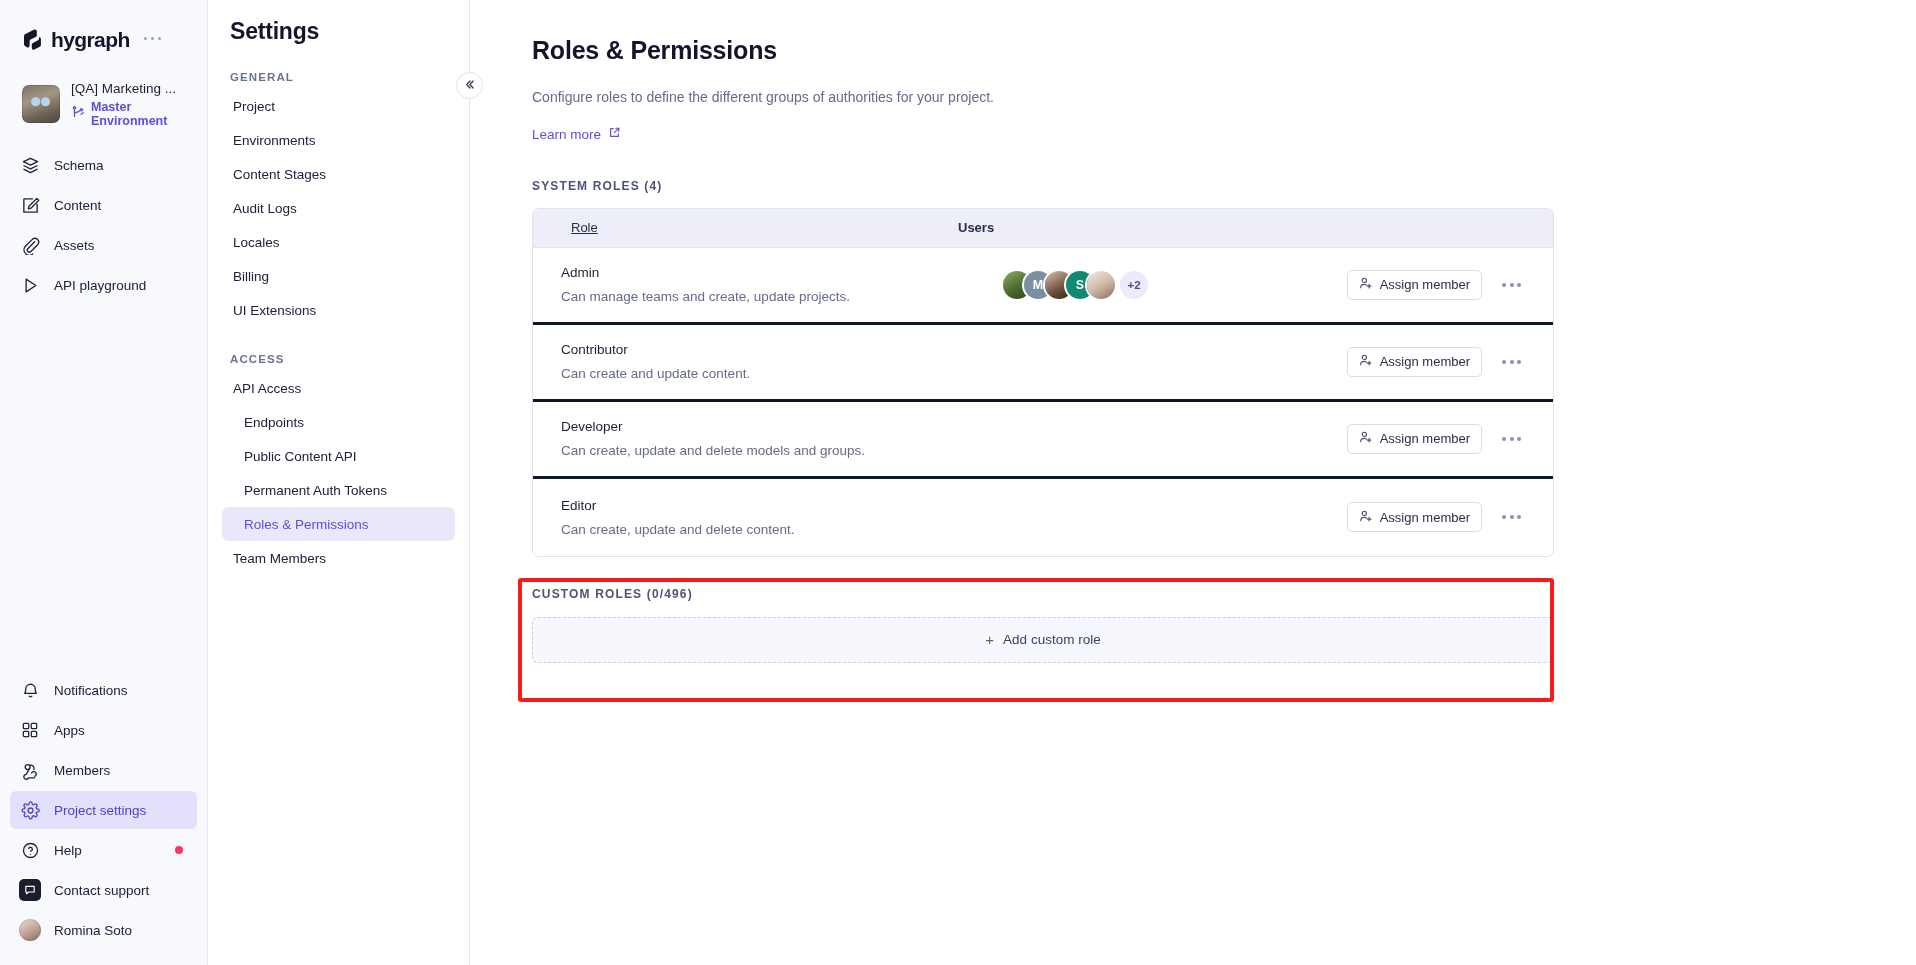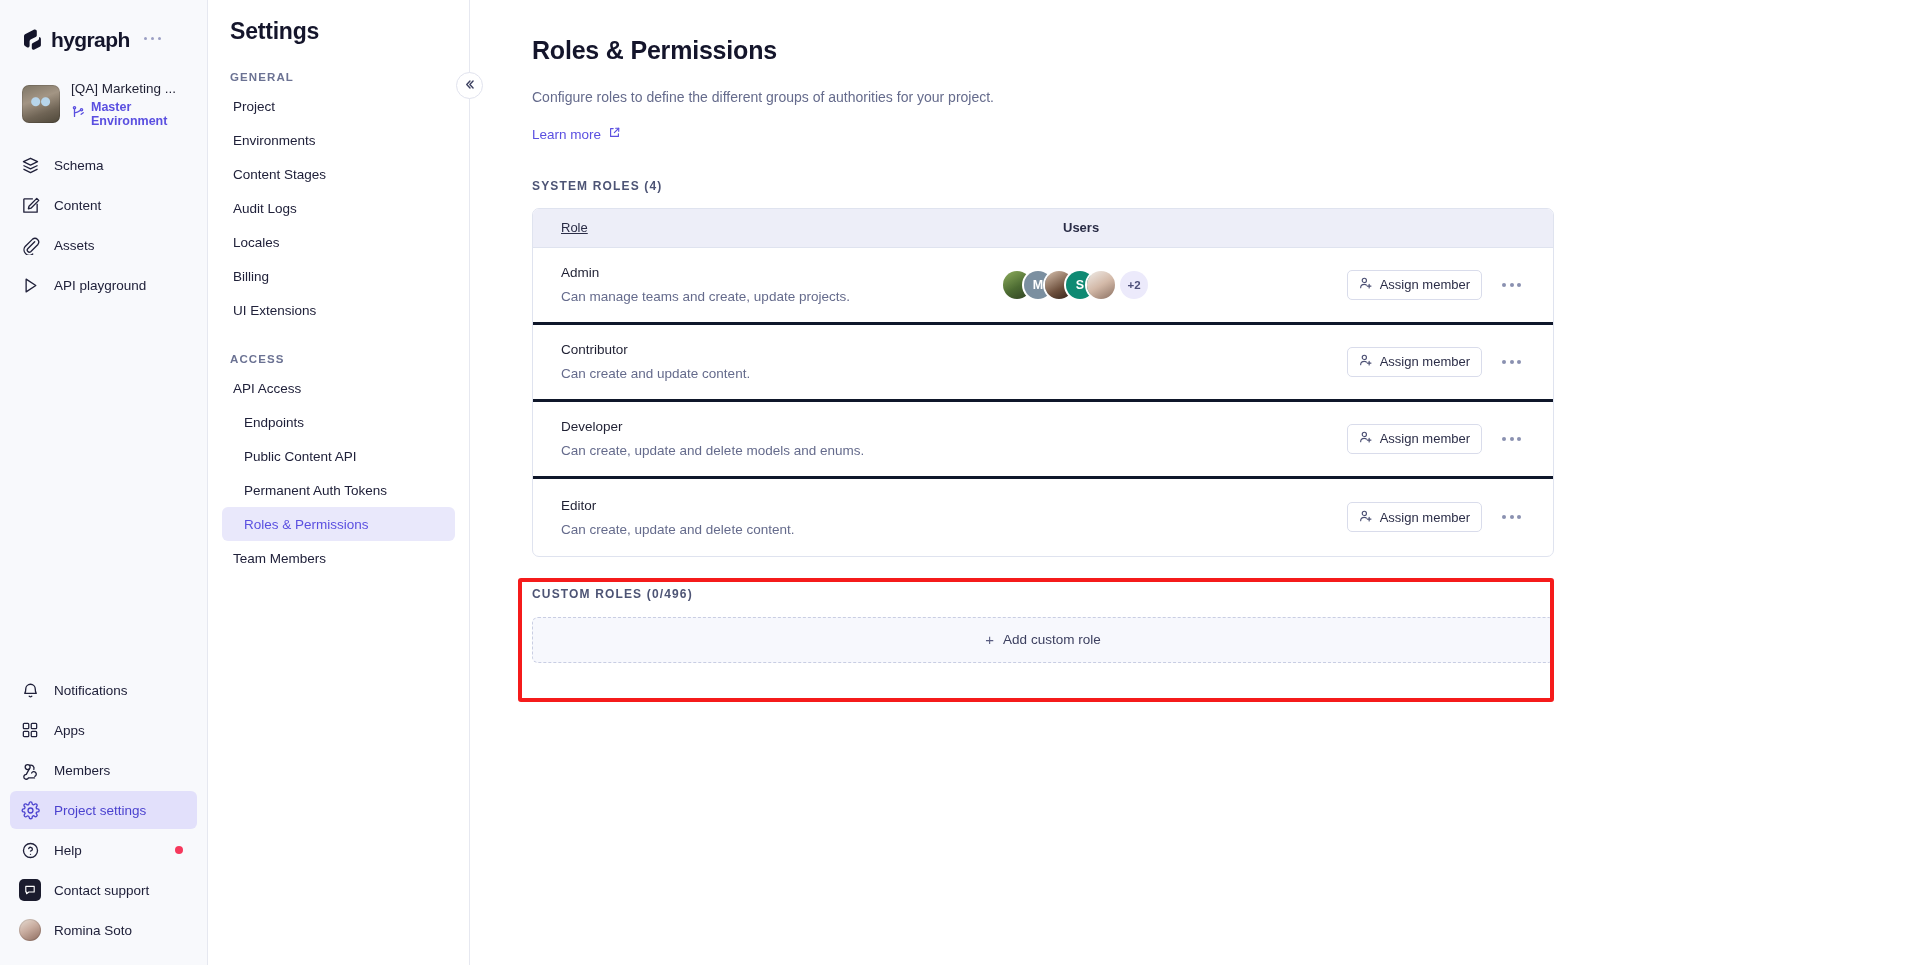--- a/index.html
+++ b/index.html
@@ -113,21 +113,21 @@
   .table {
     margin-top: 15px; width: 1022px;
     border: 1px solid #dfe3ef; border-radius: 7px; overflow: hidden;
     background: #fff;
   }
   .thead {
     height: 39px; background: #edeef8; border-bottom: 1px solid #dfe3ef;
     display: flex; align-items: center;
   }
   .th { font-size: 13px; color: #2a2c46; }
-  .th.role { padding-left: 28px; width: 530px; text-decoration: underline; }
+  .th.role { padding-left: 38px; width: 425px; text-decoration: underline; }
   .th.users { flex: 1 1 auto; font-weight: bold; }
   .trow {
     display: flex; align-items: center; height: 77px;
     border-bottom: 3px solid #0f172a; padding: 0 28px 0 0;
   }
   .trow:last-child { border-bottom: none; }
   .tcell-role { width: 470px; padding-left: 28px; display: flex; flex-direction: column; gap: 9px; }
   .role-name { font-size: 13.5px; color: #1f2033; }
   .role-desc { font-size: 13.5px; color: #656b8c; }
   .tcell-users { flex: 1 1 auto; display: flex; align-items: center; }
@@ -460,21 +460,21 @@
               <i></i>
               <i></i>
               <i></i>
             </span>
         </div>
       </div>
 
       <div class="trow">
         <div class="tcell-role">
           <span class="role-name">Developer</span>
-          <span class="role-desc">Can create, update and delete models and enums.</span>
+          <span class="role-desc">Can create, update and delete models and groups.</span>
         </div>
         <div class="tcell-users"></div>
         <div class="tcell-actions">
           <button class="btn-assign">
             <span>
               <svg width="14" height="14" viewBox="0 0 16 16" fill="none" stroke="#4b4f73" stroke-width="1.3" stroke-linecap="round" stroke-linejoin="round">
                 <circle cx="6.1" cy="5" r="2.4"></circle>
                   <path d="M1.9 13.4c0-2.3 1.9-3.8 4.2-3.8 1 0 1.9.3 2.6.8"></path>
                   <path d="M11.6 9.4v4.2M9.5 11.5h4.2"></path>
               </svg>

